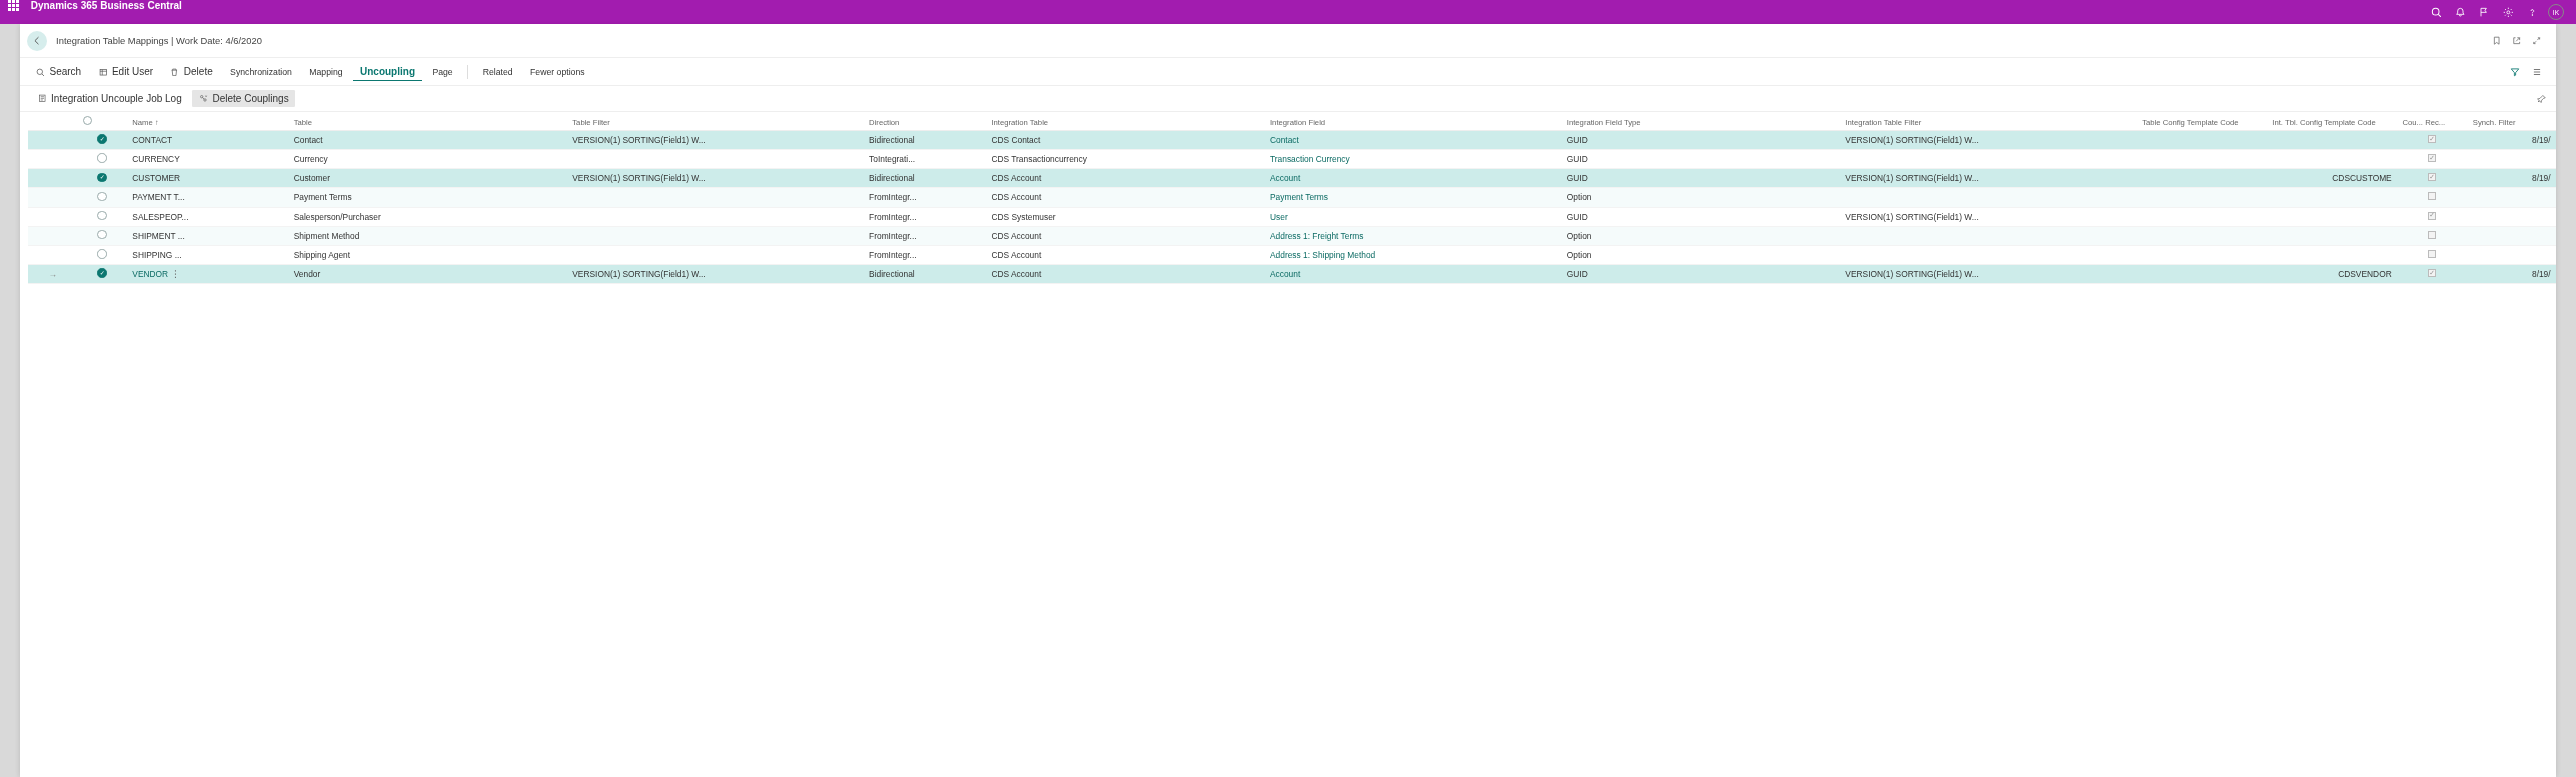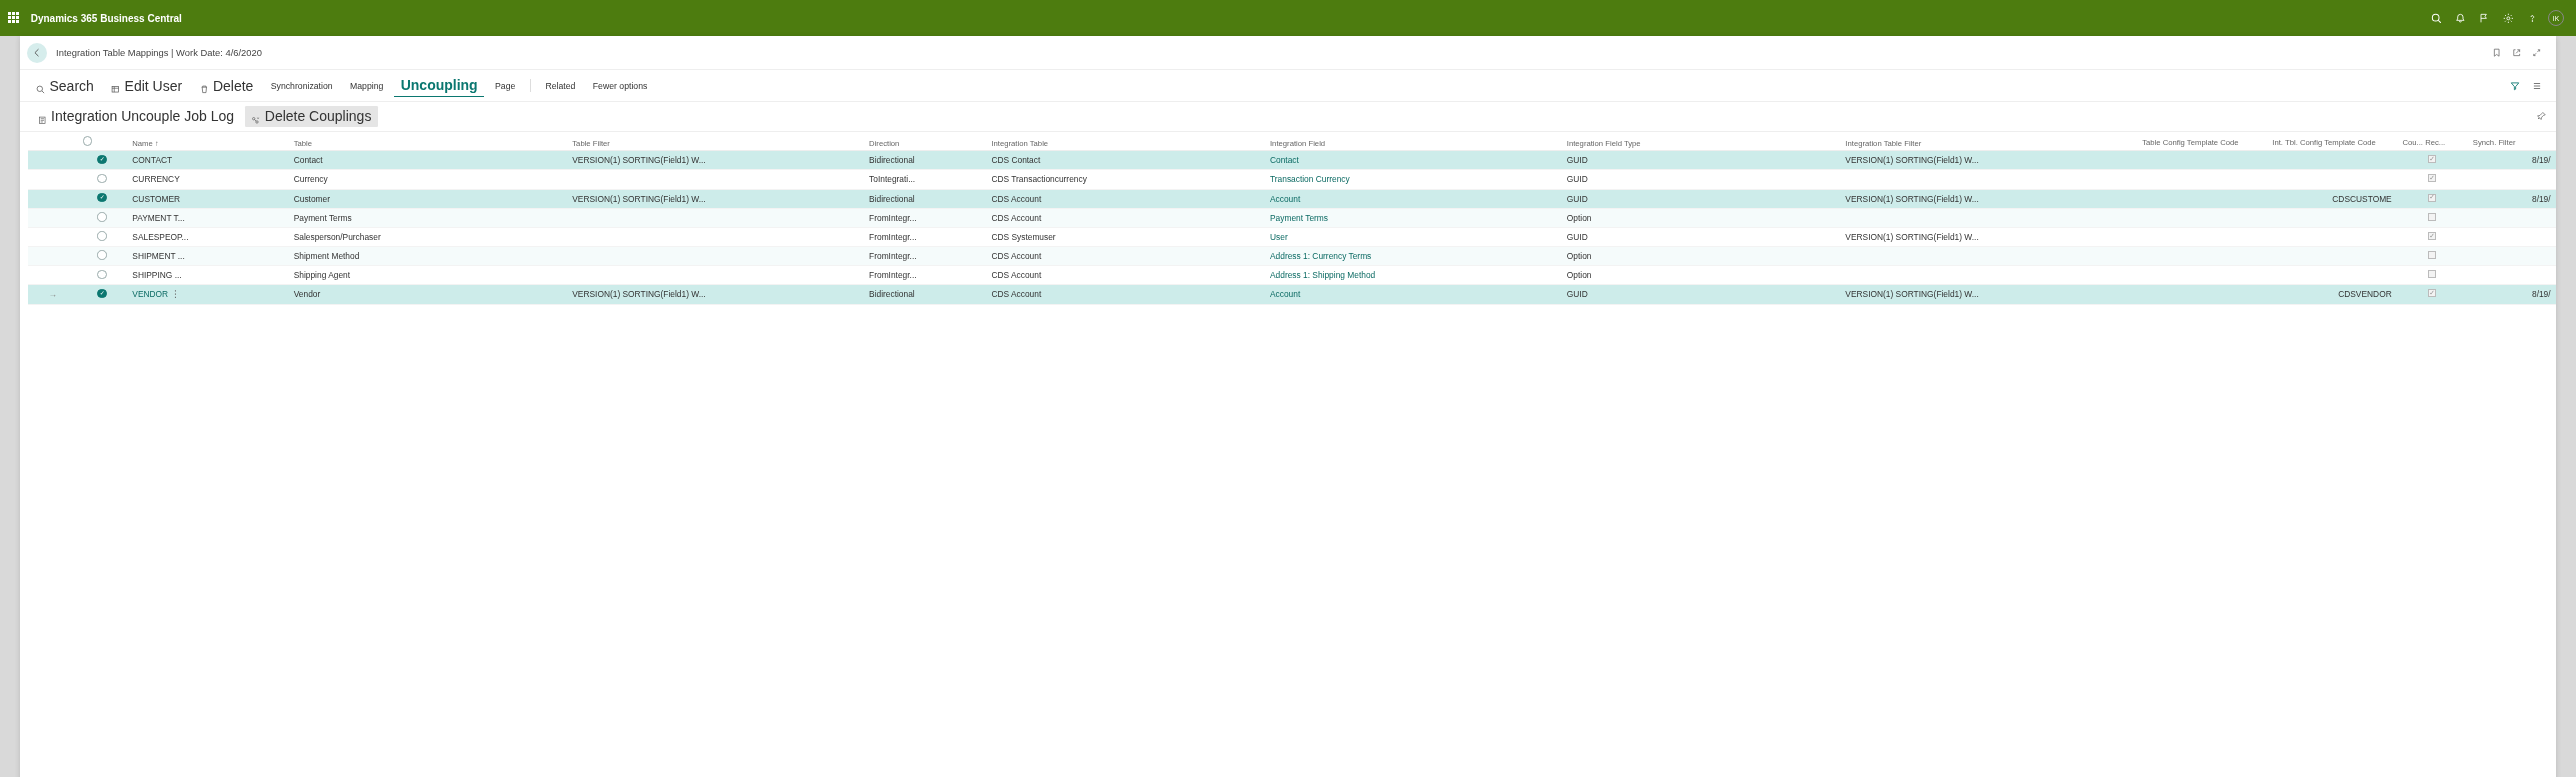--- a/index.html
+++ b/index.html
@@ -1,24 +1,23 @@
 <!DOCTYPE html>
 <html style="font-size:10.7px"><head>
 <meta charset="utf-8">
 <style>
   * { box-sizing: border-box; margin: 0; padding: 0; font-family: "Segoe UI", Arial, sans-serif; }
   body { background: #d9d9d9; font-size: 8.7px; color: #333; }
 
   
   .topbar {
-    background: #4d7c0f;
+    background: #a21caf;
     color: #fff;
-    height: 36px;
+    height: 24px;
     display: flex;
-    align-items: center;
     padding: 0 8px;
   }
   .topbar .waffle {
     width: 12px; height: 12px;
     display: grid;
     grid-template-columns: repeat(3, 2.7px);
     grid-template-rows: repeat(3, 2.7px);
     gap: 1.3px;
     margin-right: 10.7px;
     cursor: pointer;
@@ -77,24 +76,24 @@
   .actionbar {
     display: flex;
     align-items: center;
     padding: 4px 9.4px;
     gap: 4px;
     border-bottom: 0.7px solid #eee;
     position: relative;
   }
   .actionbar.sub { padding-left: 11px; }
   .actionbar .action {
-    display: flex; align-items: flex-end; gap: 4px;
+    display: flex; align-items: center; gap: 4px;
     padding: 2.7px 6.7px;
     cursor: pointer;
-    font-size: 14px;
+    font-size: 10px;
     color: #333;
     border-radius: 1.3px;
   }
   .actionbar .action.active {
     color: #0b7770;
     border-bottom: 0.7px solid #0b7770;
     border-radius: 0;
     font-weight: bold;
   }
   .actionbar .action.highlight {
@@ -501,21 +500,21 @@
             <td class="right"><span></span></td>
           </tr>
           <tr class="alt">
             <td class="arrow-cell"></td>
             <td class="radio-cell"><span class="radio"></span></td>
             <td><span>SHIPMENT ...</span></td>
             <td><span>Shipment Method</span></td>
             <td><span></span></td>
             <td><span>FromIntegr...</span></td>
             <td><span>CDS Account</span></td>
-            <td class="link"><span>Address 1: Currency Terms</span></td>
+            <td class="link"><span>Address 1: Freight Terms</span></td>
             <td><span>Option</span></td>
             <td><span></span></td>
             <td><span></span></td>
             <td class="right"><span></span></td>
             <td class="center"><span class="cbx"></span></td>
             <td class="right"><span></span></td>
           </tr>
           <tr>
             <td class="arrow-cell"></td>
             <td class="radio-cell"><span class="radio"></span></td>

